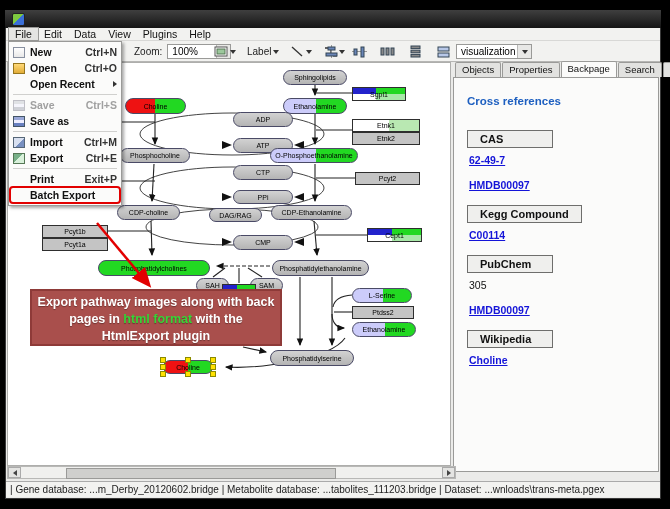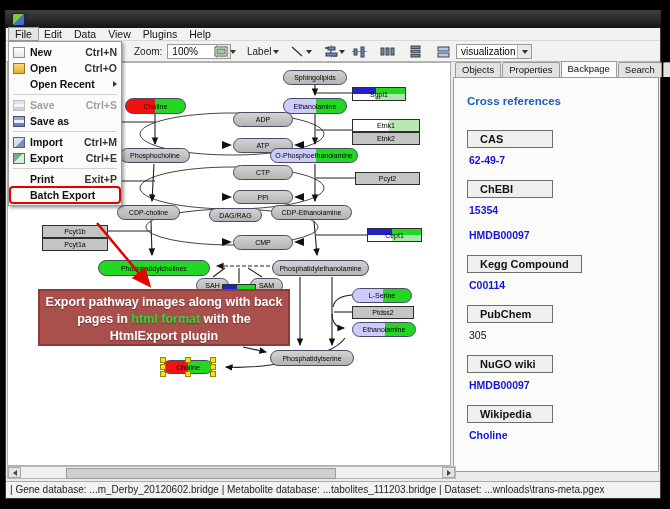--- a/index.html
+++ b/index.html
@@ -34,21 +34,21 @@
   .fill-gray{background:linear-gradient(#d2d2d2,#b4b4b4);}
   .fill-graybox{background:#c4c4c4;}
   .fill-green{background:#22d822;}
   .fill-red-green{background:linear-gradient(to right,#ee1212 0 50%,#22d822 50%);}
   .fill-lav-green{background:linear-gradient(to right,#ccccfa 0 52%,#22d822 52%);}
   .fill-etnk{background:linear-gradient(to right,#ffffff 0 55%,#b9e8b2 55%);}
   .fill-gene-split{background-image:linear-gradient(to right,#2222cc 0 45%,#22d822 45%),linear-gradient(to right,#ffffff 0 45%,#a8e8a8 45%);
         background-size:100% 50%,100% 50%;background-position:top,bottom;background-repeat:no-repeat;}
   .handle{position:absolute;width:6px;height:6px;background:#ffe100;border:1px solid #8a8a00;box-sizing:border-box;z-index:4;}
   
-  #callout{left:38px;top:289px;width:252px;height:57px;background:#a94f4c;border:2px solid #8e3a38;box-sizing:border-box;
+  #callout{left:30px;top:289px;width:252px;height:57px;background:#a94f4c;border:2px solid #8e3a38;box-sizing:border-box;
            color:#fff;font-weight:bold;font-size:12.5px;line-height:1.35;text-align:center;padding:3px 4px;z-index:6;
            text-shadow:0 1px 1px rgba(0,0,0,.35);}
   #callout .hl{color:#37d437;}
   
   #filemenu{left:8px;top:41px;width:114px;background:#fbfbfa;border:1px solid #9a9a98;box-shadow:2px 2px 3px rgba(0,0,0,.35);
             z-index:25;padding:2px 1px;box-sizing:border-box;font-size:10.5px;color:#111;}
   .mrow{display:flex;align-items:center;height:16px;padding:0 3px;font-weight:bold;}
   .mrow.disabled{color:#a0a0a0;}
   .mrow.disabled .mi{opacity:.45;}
   .mrow.highlighted{outline:2px solid #e20000;outline-offset:-1px;border-radius:3px;}
@@ -68,21 +68,21 @@
   #tabs{left:453px;top:62px;width:206px;height:15px;display:flex;align-items:flex-end;gap:1px;padding-left:2px;box-sizing:border-box;}
   .tab{height:14px;line-height:14px;padding:0 6px;font-size:9.5px;background:#e2e2e0;border:1px solid #9a9a98;
        border-bottom:none;border-radius:2px 2px 0 0;color:#111;white-space:nowrap;}
   .tab.active{background:#fbfbfa;height:15px;}
   #bp{left:453px;top:77px;width:206px;height:395px;background:#fbfbfa;border:1px solid #9a9a98;box-sizing:border-box;
       padding:9px 0 0 13px;overflow:hidden;}
   #bp-heading{color:#1d5fc0;font-weight:bold;font-size:11.5px;margin:8px 0 22px 0;}
   .xref-hdr{display:inline-block;border:1px solid #6e6e6c;background:#efefed;font-weight:bold;font-size:11px;
             padding:2px 12px;min-width:60px;color:#111;}
   .xref-val{font-size:10.5px;margin:6px 0 13px 2px;color:#111;}
-  .xref-val.link{color:#1414d8;font-weight:bold;}
+  .xref-val.link{color:#1414d8;text-decoration:underline;font-weight:bold;}
   
   #hscroll{left:7px;top:466px;width:449px;height:13px;background:#f0f0ee;border:1px solid #b8b8b6;box-sizing:border-box;display:flex;align-items:center;}
   .sbtn{width:13px;height:11px;background:#e4e4e2;border:1px solid #aaa;display:flex;align-items:center;justify-content:center;box-sizing:border-box;flex:none;}
   .tri-l{width:0;height:0;border-top:3.5px solid transparent;border-bottom:3.5px solid transparent;border-right:4px solid #444;}
   .tri-r{width:0;height:0;border-top:3.5px solid transparent;border-bottom:3.5px solid transparent;border-left:4px solid #444;}
   #hthumb{position:absolute;left:58px;top:1px;width:268px;height:9px;background:#cfcfcd;border:1px solid #9a9a98;}
   #hscroll .spacer{flex:1;}
   #statusbar{left:6px;top:481px;width:654px;height:16px;background:#f2f2f0;border-top:1px solid #aaa;
              font-size:10px;color:#222;line-height:15px;padding-left:4px;box-sizing:border-box;white-space:nowrap;overflow:hidden;}
 </style>
@@ -387,41 +387,36 @@
 
   <div id="bp" class="abs" data-name="backpage-panel">
     <div id="bp-heading" data-name="cross-references-heading">Cross references</div>
     <div data-name="xref-list">
 
         <div data-name="xref-section">
           <div class="xref-hdr" data-name="xref-source-header">CAS</div>
           <div class="xref-val link" data-name="xref-value-link">62-49-7</div>
         </div>
 
-        <div data-name="xref-section">
-          <div class="xref-hdr" data-name="xref-source-header">ChEBI</div>
-          <div class="xref-val link" data-name="xref-value-link">15354</div>
-        </div>
 
         <div data-name="xref-section">
           <div class="xref-val link" data-name="xref-value-link">HMDB00097</div>
         </div>
 
         <div data-name="xref-section">
           <div class="xref-hdr" data-name="xref-source-header">Kegg Compound</div>
           <div class="xref-val link" data-name="xref-value-link">C00114</div>
         </div>
 
         <div data-name="xref-section">
           <div class="xref-hdr" data-name="xref-source-header">PubChem</div>
           <div class="xref-val" data-name="xref-value-link">305</div>
         </div>
 
         <div data-name="xref-section">
-          <div class="xref-hdr" data-name="xref-source-header">NuGO wiki</div>
           <div class="xref-val link" data-name="xref-value-link">HMDB00097</div>
         </div>
 
         <div data-name="xref-section">
           <div class="xref-hdr" data-name="xref-source-header">Wikipedia</div>
           <div class="xref-val link" data-name="xref-value-link">Choline</div>
         </div>
       </div>
 
   </div>

